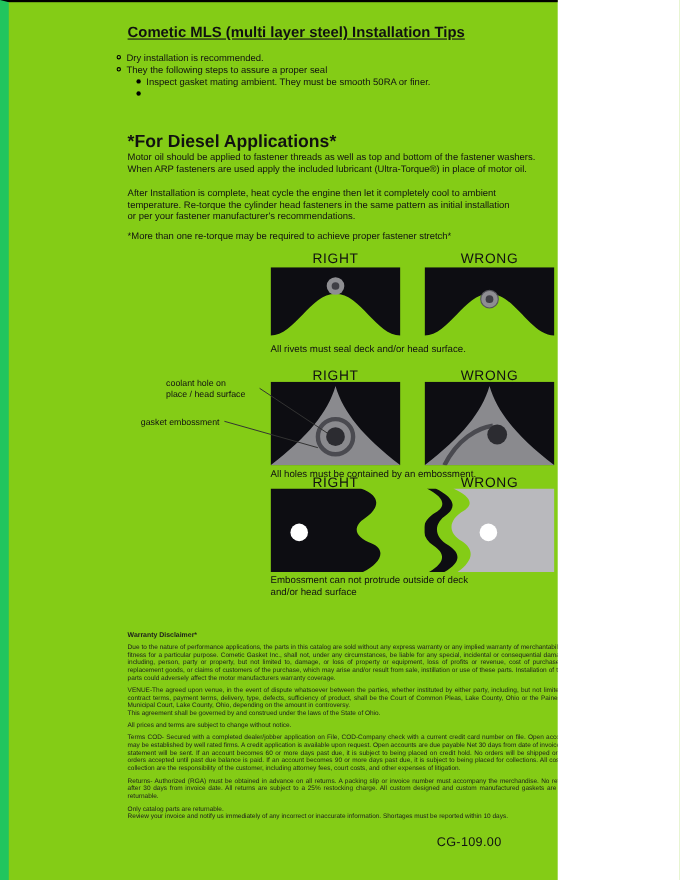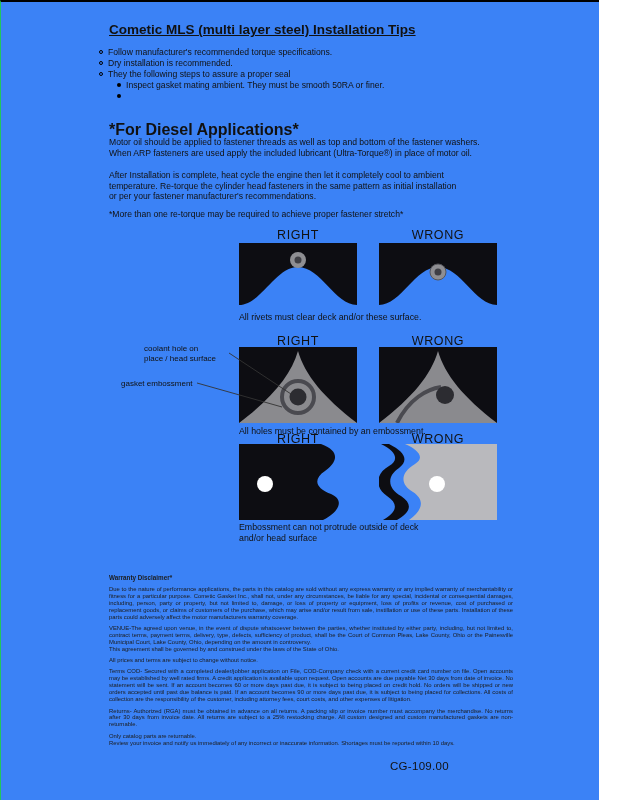--- a/index.html
+++ b/index.html
@@ -1,19 +1,19 @@
 <!DOCTYPE html>
 <html><head>
 <meta charset="utf-8">
 <style>
   * { margin:0; padding:0; box-sizing:border-box; }
   body { background:#ffffff; }
   #page {
-    position:relative; width:599px; height:800px; background:#3b82f6;
-    border-left:1px solid #22c55e; border-top:2px solid #000;
+    position:relative; width:507px; height:800px; background:#84cc16;
+    border-left:8px solid #22c55e; border-top:2px solid #000;
     font-family:"Liberation Sans", sans-serif; color:#111; overflow:hidden;
   }
   .abs { position:absolute; }
   .title { font-size:13.5px; font-weight:bold; text-decoration:underline; white-space:nowrap; }
   .bullets { width:480px; }
   .bullet-row { display:flex; align-items:flex-start; gap:5px; font-size:8.6px; line-height:11px; }
   .marker-o { width:4px; height:4px; border:1px solid #000; border-radius:50%; margin-top:3px; flex:none; }
   .marker-f { width:4px; height:4px; background:#000; border-radius:50%; margin-top:3px; flex:none; }
   .sub { margin-left:18px; }
   .h2 { font-size:16px; font-weight:bold; }
@@ -28,24 +28,20 @@
   svg { display:block; }
 </style>
 </head>
 <body>
 
 <div id="page">
 
   <div class="abs title" style="left:108px; top:20px;">Cometic MLS (multi layer steel) Installation Tips</div>
 
   <div class="abs bullets" style="left:98px; top:45px;">
-    <div class="bullet-row">
-      <span class="marker-o"></span>
-      <span>Follow manufacturer's recommended torque specifications.</span>
-    </div>
     <div class="bullet-row">
       <span class="marker-o"></span>
       <span>Dry installation is recommended.</span>
     </div>
     <div class="bullet-row">
       <span class="marker-o"></span>
       <span>They the following steps to assure a proper seal</span>
     </div>
     <div class="bullet-row sub">
       <span class="marker-f"></span>
@@ -74,21 +70,21 @@
       <circle cx="59" cy="17" r="3.5" fill="#3f3f45"></circle>
     </svg>
   </div>
   <div class="abs" style="left:378px; top:241px;">
     <svg width="118" height="64" viewBox="0 0 118 64">
       <path d="M0,0 H118 V62 C96,62 82,24 59,24 C36,24 22,62 0,62 Z" fill="#0d0d12"></path>
       <circle cx="59" cy="29" r="8" fill="#8e8e92" stroke="#55555a" stroke-width="1"></circle>
       <circle cx="59" cy="29" r="3.5" fill="#3f3f45"></circle>
     </svg>
   </div>
-  <div class="abs caption" style="left:238px; top:310px;">All rivets must clear deck and/or these surface.</div>
+  <div class="abs caption" style="left:238px; top:310px;">All rivets must seal deck and/or head surface.</div>
 
   <div class="abs dlabel" style="left:238px; top:332px;">RIGHT</div>
   <div class="abs dlabel" style="left:378px; top:332px;">WRONG</div>
 
   <div class="abs callout" style="left:143px; top:342px;">coolant hole on
 place / head surface</div>
   <div class="abs callout" style="left:120px; top:377px;">gasket embossment</div>
 
   <div class="abs" style="left:238px; top:345px;">
     <svg width="118" height="76" viewBox="0 0 118 76">

